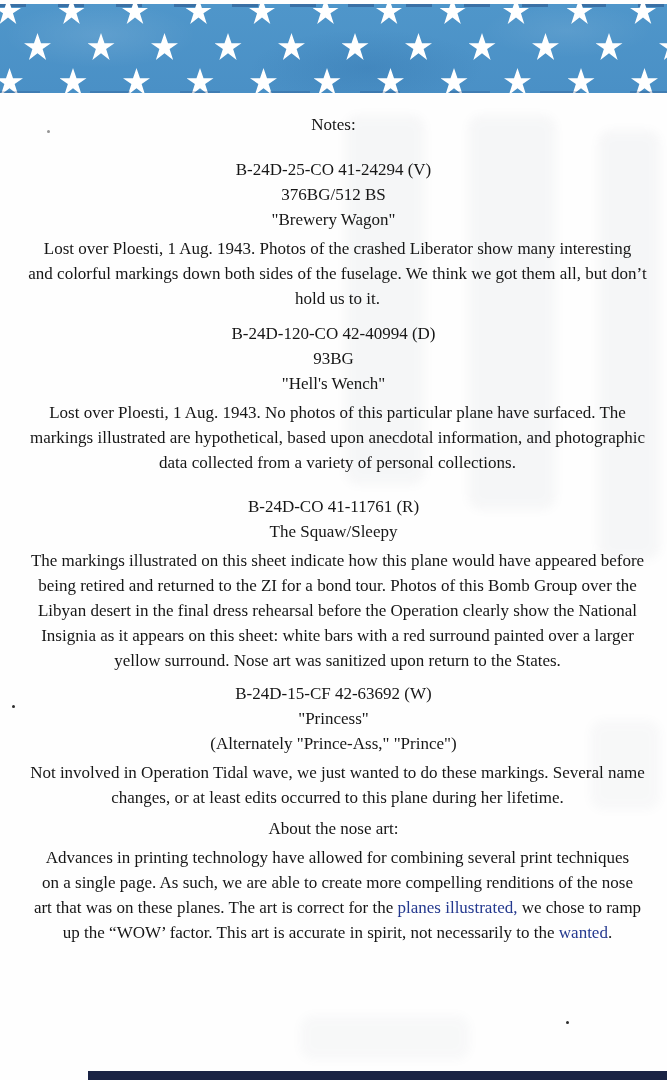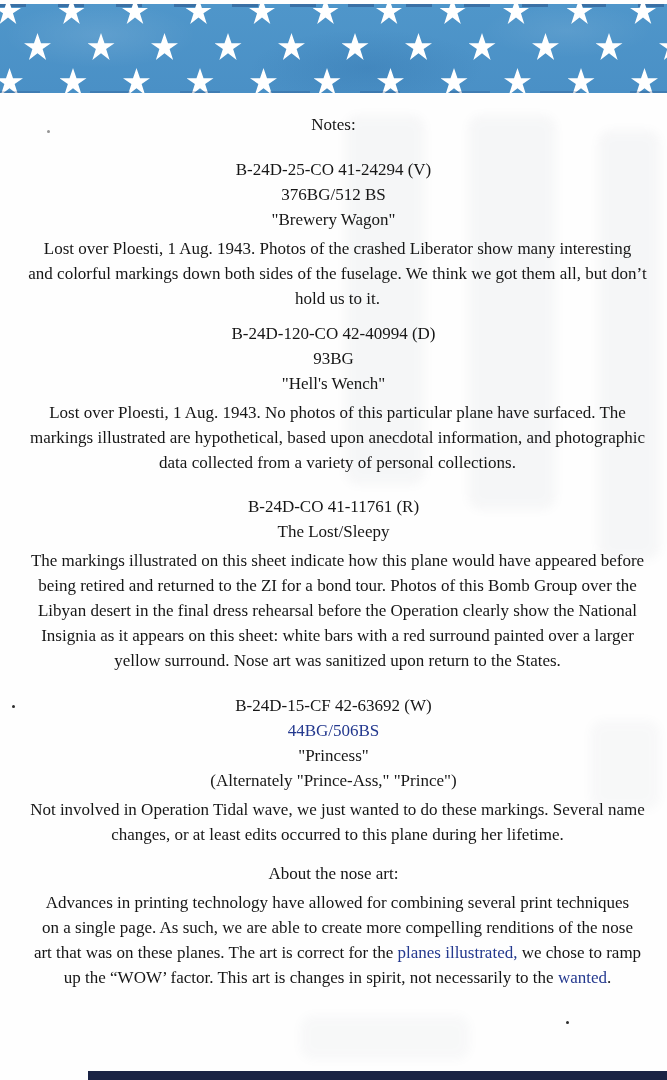--- a/index.html
+++ b/index.html
@@ -38,22 +38,22 @@
     text-align:center; font-size:17px; line-height:25px;
   }
   .content p { margin:4px; }
   .line { line-height:25px; }
   .body { white-space:pre-line; width:100%; }
   .blue { color:#23388e; }
   .notes  { margin-top:112px; }
   .s1h { margin-top:20px; }  .s1b { margin-top:13px; }
   .s2h { margin-top:10px; }  .s2b { margin-top:9px; }
   .s3h { margin-top:19px; }  .s3b { margin-top:8px; }
-  .s4h { margin-top:20px; }   .s4b { margin-top:8px; }
-  .abouth { margin-top:14px; } .aboutb { margin-top:22px; }
+  .s4h { margin-top:8px; }   .s4b { margin-top:8px; }
+  .abouth { margin-top:6px; } .aboutb { margin-top:22px; }
   
   .ghost { position:absolute; background:#6b7585; opacity:0.05; filter:blur(5px); border-radius:14px; }
   .dot { position:absolute; width:3px; height:3px; background:#2c2c2c; border-radius:50%; }
   .bottom-strip { position:absolute; left:88px; right:0; bottom:0; height:9px; background:#1a2344; }
 </style>
 </head>
 <body>
 
 <div class="page">
 
@@ -116,43 +116,42 @@
       <div class="line">B-24D-120-CO 42-40994 (D)</div>
       <div class="line">93BG</div>
       <div class="line">"Hell's Wench"</div>
     </div>
     <p class="body s2b">Lost over Ploesti, 1 Aug. 1943. No photos of this particular plane have surfaced. The
 markings illustrated are hypothetical, based upon anecdotal information, and photographic
 data collected from a variety of personal collections.</p>
 
     <div class="s3h">
       <div class="line">B-24D-CO 41-11761 (R)</div>
-      <div class="line">The Lost/Sleepy</div>
+      <div class="line">The Squaw/Sleepy</div>
     </div>
     <p class="body s3b">The markings illustrated on this sheet indicate how this plane would have appeared before
 being retired and returned to the ZI for a bond tour. Photos of this Bomb Group over the
 Libyan desert in the final dress rehearsal before the Operation clearly show the National
 Insignia as it appears on this sheet: white bars with a red surround painted over a larger
 yellow surround. Nose art was sanitized upon return to the States.</p>
 
     <div class="s4h">
       <div class="line">B-24D-15-CF 42-63692 (W)</div>
-      <div class="line blue">44BG/506BS</div>
       <div class="line">"Princess"</div>
       <div class="line">(Alternately "Prince-Ass," "Prince")</div>
     </div>
     <p class="body s4b">Not involved in Operation Tidal wave, we just wanted to do these markings. Several name
 changes, or at least edits occurred to this plane during her lifetime.</p>
 
     <div class="line abouth">About the nose art:</div>
 
     <p class="body aboutb"><span>Advances in printing technology have allowed for combining several print techniques
 on a single page. As such, we are able to create more compelling renditions of the nose
 art that was on these planes. The art is correct for the </span><span class="blue">planes illustrated,</span><span> we chose to ramp
-up the “WOW’ factor. This art is changes in spirit, not necessarily to the </span><span class="blue">wanted</span><span>.</span></p>
+up the “WOW’ factor. This art is accurate in spirit, not necessarily to the </span><span class="blue">wanted</span><span>.</span></p>
 
   </div>
 
   <span class="dot" style="left:12px; top:705px;"></span>
   <span class="dot" style="left:566px; top:1021px;"></span>
   <span class="dot" style="left:47px; top:130px; opacity:0.5;"></span>
 
   <div class="bottom-strip"></div>
 
 </div>

